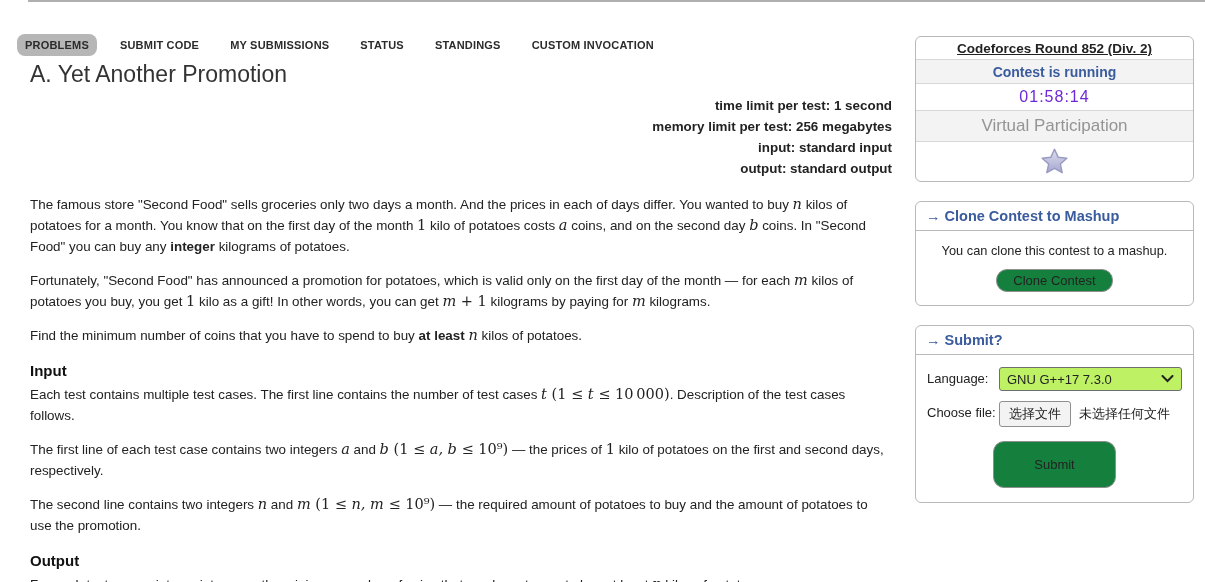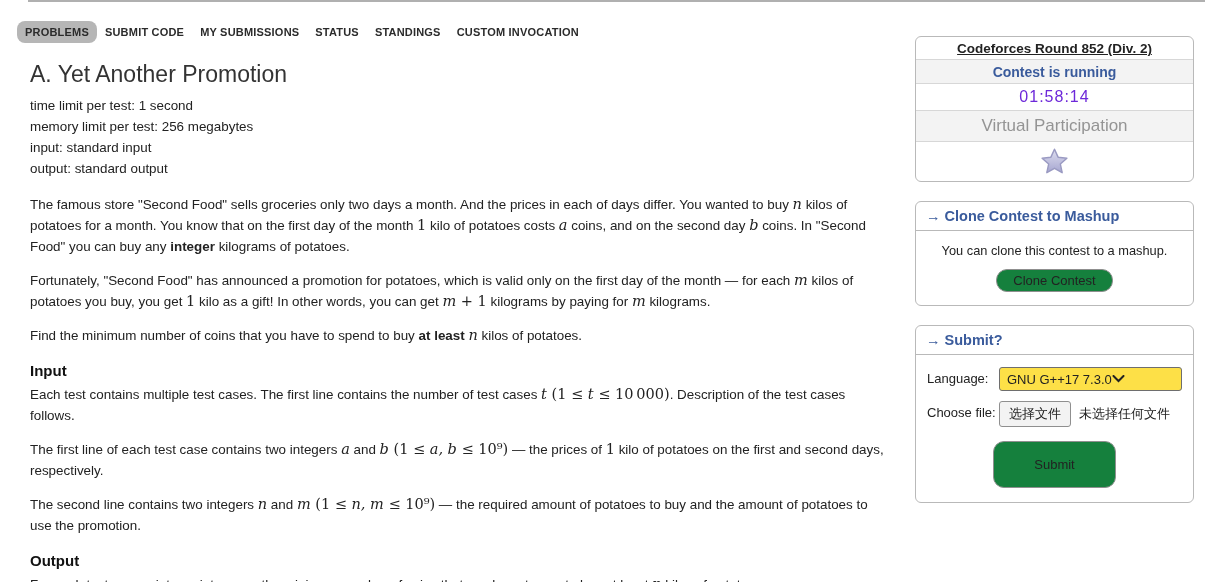--- a/index.html
+++ b/index.html
@@ -8,31 +8,31 @@
     position: relative;
     background: #ffffff;
     color: #222;
     font-family: "Liberation Sans", sans-serif;
   }
 
   
   .top-line { position: absolute; top: 0; left: 28px; right: 0; height: 2px; background: #b0b0b0; }
 
   
-  .tabs { position: absolute; top: 21px; left: 17px; display: flex; align-items: center; }
+  .tabs { position: absolute; top: 34px; left: 17px; display: flex; gap: 15px; align-items: center; }
   .tab {
     font-size: 11px; font-weight: bold; color: #2b2b2b; letter-spacing: 0.2px;
     padding: 5px 8px; border-radius: 8px; text-decoration: none; cursor: pointer; white-space: nowrap;
   }
   .tab.active { background: #b6b6b6; }
 
   
   .main { position: absolute; left: 30px; top: 60px; width: 862px; font-size: 13.4px; line-height: 21px; }
   .p-title { font-size: 23px; font-weight: 400; color: #333; margin: 4px 0 10px; }
-  .meta { text-align: left; }
+  .meta { text-align: right; font-weight: bold; }
   .meta div { height: 21px; }
   .statement { margin-top: 15px; }
   .statement p, .sec-body p { margin: 0 0 13px; }
   .sec-header { font-size: 15px; font-weight: bold; color: #111; margin: 14px 0 3px; }
 
   .seg-m  { font-family: "DejaVu Serif", serif; font-style: italic; font-size: 14.5px; }
   .seg-mn { font-family: "DejaVu Serif", serif; font-size: 14.5px; }
   .seg-b  { font-weight: bold; }
 
   
@@ -63,22 +63,22 @@
   .btn {
     display: inline-block; background: #15803d; border: 1px solid #8f8f8f; border-radius: 11px;
     font-family: inherit; font-size: 13px; color: #222; padding: 3px 16px; cursor: pointer;
   }
   .clone-body .btn { margin-top: 11px; }
 
   .submit-body { padding: 12px 11px 14px; }
   .form-row { display: flex; margin-bottom: 10px; }
   .form-label { width: 72px; flex: none; font-size: 13px; padding-top: 4px; line-height: 16px; }
   .select-box {
-    flex: 1; height: 24px; border: 1px solid #6e6e6e; border-radius: 3px; background: #fde047;
-    display: flex; align-items: center; padding: 0 7px;
+    flex: 1; height: 24px; border: 1px solid #6e6e6e; border-radius: 3px; background: #bef264;
+    display: flex; align-items: center; justify-content: space-between; padding: 0 7px;
     font-size: 13px; cursor: pointer;
   }
   .file-widget { display: flex; align-items: center; }
   .file-btn {
     background: #f3f3f3; border: 1px solid #8f8f8f; border-radius: 3px;
     font-family: inherit; font-size: 13px; color: #222; padding: 3px 9px; cursor: pointer; white-space: nowrap;
   }
   .file-status { font-size: 13px; margin-left: 8px; white-space: nowrap; }
   .submit-row { text-align: center; margin: 14px 0 0; }
   .submit-row .btn { padding: 15px 40px; }

